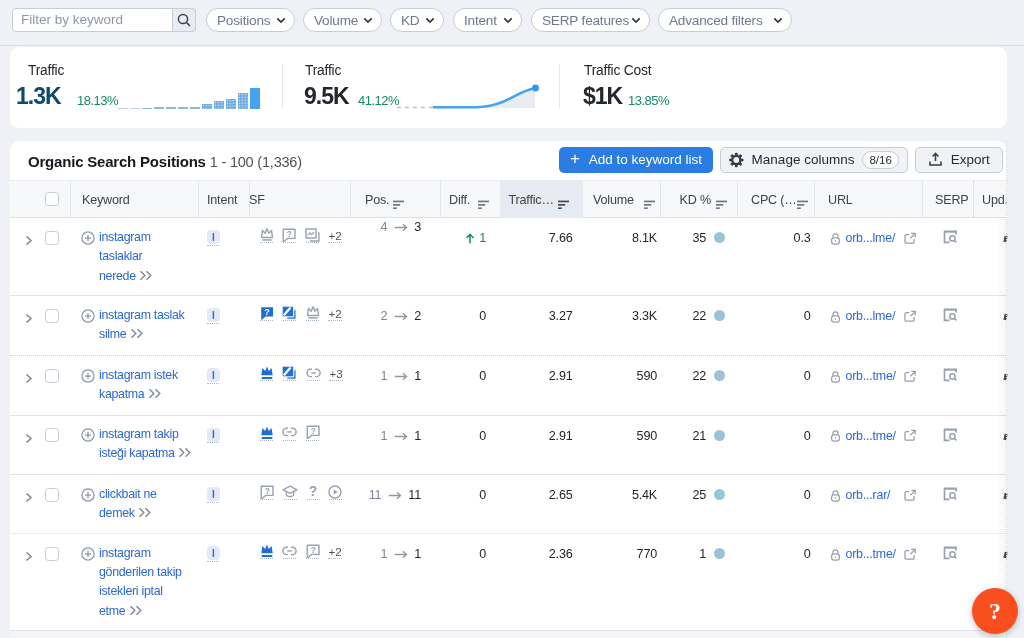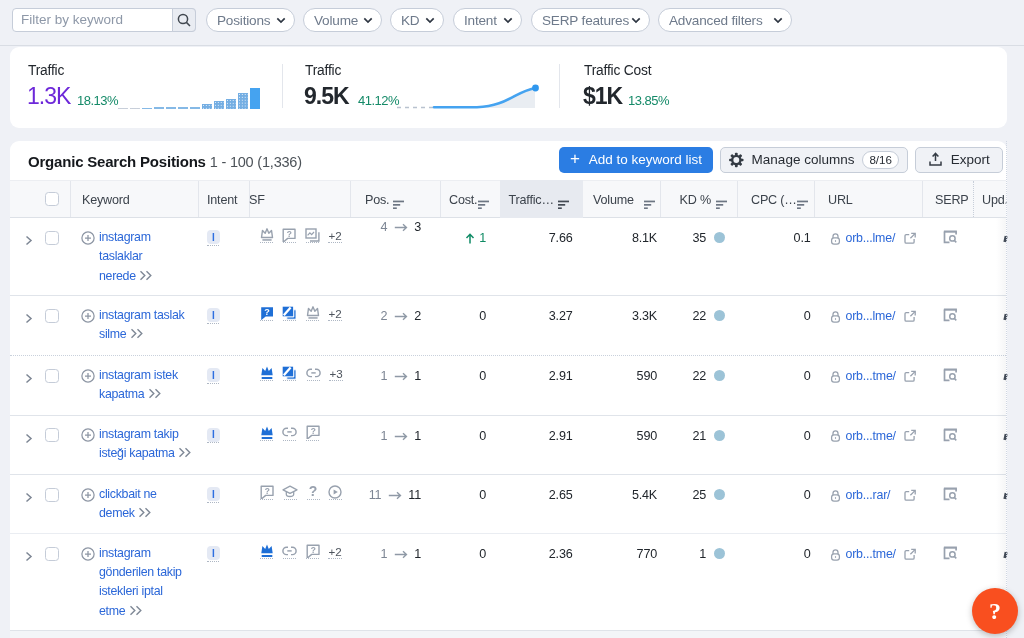--- a/index.html
+++ b/index.html
@@ -62,21 +62,21 @@
 <div class="pill" style="left:658px;width:134px">
     <span>Advanced filters</span>
     <svg width="10" height="7" viewBox="0 0 10 7">
       <path d="M1.3 1.3 L5 5 L8.7 1.3" fill="none" stroke="#2f3743" stroke-width="1.7"></path>
     </svg>
   </div>
 <div class="abs" style="left:10px;top:47px;width:997px;height:80.5px;background:#fff;border-radius:9px"></div>
 <div class="vline" style="left:282px;top:64px;height:44px"></div>
 <div class="vline" style="left:559px;top:64px;height:44px"></div>
 <div class="abs" style="left:28px;top:62.5px;font-size:13.8px;letter-spacing:-0.2px;color:#22272d">Traffic</div>
-<div class="abs" style="left:27px;top:86px;font-size:23px;line-height:20px;font-weight:400;color:#6d28d9;letter-spacing:-1px">1.3K</div>
+<div class="abs" style="left:16px;top:86px;font-size:23px;line-height:20px;font-weight:700;color:#0c4a6e;letter-spacing:-1px">1.3K</div>
 <div class="abs" style="left:77px;top:93px;font-size:13px;letter-spacing:-0.5px;color:#158a68">18.13%</div>
 <div class="abs" style="left:305px;top:62.5px;font-size:13.8px;letter-spacing:-0.2px;color:#22272d">Traffic</div>
 <div class="abs" style="left:304px;top:86px;font-size:23px;line-height:20px;font-weight:700;color:#22272d;letter-spacing:-1px">9.5K</div>
 <div class="abs" style="left:358px;top:93px;font-size:13px;letter-spacing:-0.5px;color:#158a68">41.12%</div>
 <div class="abs" style="left:584px;top:62.5px;font-size:13.8px;letter-spacing:-0.2px;color:#22272d">Traffic Cost</div>
 <div class="abs" style="left:583px;top:86px;font-size:23px;line-height:20px;font-weight:700;color:#22272d;letter-spacing:-1px">$1K</div>
 <div class="abs" style="left:628px;top:93px;font-size:13px;letter-spacing:-0.5px;color:#158a68">13.85%</div>
 <div class="abs" style="left:118.0px;top:107.8px;width:9.5px;height:1.2px;background:#c7ced9;background-image:radial-gradient(rgba(255,255,255,0.9) 0.6px, transparent 0.75px);background-size:2.7px 2.7px"></div>
 <div class="abs" style="left:130.0px;top:107.8px;width:9.5px;height:1.2px;background:#c7ced9;background-image:radial-gradient(rgba(255,255,255,0.9) 0.6px, transparent 0.75px);background-size:2.7px 2.7px"></div>
 <div class="abs" style="left:142.0px;top:107.5px;width:9.5px;height:1.5px;background:#85b9e6"></div>
@@ -137,21 +137,21 @@
 <div class="cb" style="left:45px;top:192px"></div>
 <div class="hl" style="left:82px;top:193px">Keyword</div>
 <div class="hl" style="left:207px;top:193px">Intent</div>
 <div class="hl" style="left:249px;top:193px">SF</div>
 <div class="hl" style="left:365px;top:193px">Pos.</div>
 <div class="abs" style="left:393px;top:195px"><svg width="11" height="9" viewBox="0 0 11 9">
       <rect x="0" y="0.6" width="11" height="1.7" fill="#6d7683"></rect>
       <rect x="0" y="4" width="7.2" height="1.7" fill="#6d7683"></rect>
       <rect x="0" y="7.4" width="3.8" height="1.7" fill="#6d7683"></rect>
     </svg></div>
-<div class="hl" style="left:449px;top:193px">Cost.</div>
+<div class="hl" style="left:449px;top:193px">Diff.</div>
 <div class="abs" style="left:478px;top:195px"><svg width="11" height="9" viewBox="0 0 11 9">
       <rect x="0" y="0.6" width="11" height="1.7" fill="#6d7683"></rect>
       <rect x="0" y="4" width="7.2" height="1.7" fill="#6d7683"></rect>
       <rect x="0" y="7.4" width="3.8" height="1.7" fill="#6d7683"></rect>
     </svg></div>
 <div class="hl" style="left:508.5px;top:193px">Traffic…</div>
 <div class="abs" style="left:558px;top:195px"><svg width="11" height="9" viewBox="0 0 11 9">
       <rect x="0" y="0.6" width="11" height="1.7" fill="#434a53"></rect>
       <rect x="0" y="4" width="7.2" height="1.7" fill="#434a53"></rect>
       <rect x="0" y="7.4" width="3.8" height="1.7" fill="#434a53"></rect>
@@ -234,21 +234,21 @@
 <div class="num" style="left:350px;top:220px;width:71px"><span class="gnum">4</span><span style="display:inline-block;margin:0 6.5px;vertical-align:-1px"><svg width="14" height="9" viewBox="0 0 14 9">
         <path d="M0.8 4.5 H12.2 M9 1.2 L12.5 4.5 L9 7.8" fill="none" stroke="#8f99a6" stroke-width="1.35"></path>
       </svg></span>3</div>
 <div class="num" style="left:420px;top:231.3px;width:66px;color:#0e8a63"><span style="display:inline-block;vertical-align:-1.5px;margin-right:4px"><svg width="10" height="11" viewBox="0 0 10 11">
         <path d="M5 10.5 V1.8 M1.5 4.9 L5 1.3 L8.5 4.9" fill="none" stroke="#0f8b65" stroke-width="1.5"></path>
       </svg></span>1</div>
 <div class="num" style="left:500px;top:231.3px;width:72.5px">7.66</div>
 <div class="num" style="left:585px;top:231.3px;width:72px">8.1K</div>
 <div class="num" style="left:650px;top:231.3px;width:56px">35</div>
 <div class="abs" style="left:714px;top:232.3px;width:11px;height:11px;border-radius:50%;background:#9cc3d7"></div>
-<div class="num" style="left:740px;top:231.3px;width:70.5px">0.1</div>
+<div class="num" style="left:740px;top:231.3px;width:70.5px">0.3</div>
 <div class="abs" style="left:830px;top:231.0px"><svg width="11" height="13" viewBox="0 0 11 13">
       <path d="M3 6 V4.3 a2.5 2.5 0 0 1 5 0 V6" fill="none" stroke="#98a1ae" stroke-width="1.25"></path>
       <rect x="1.6" y="5.9" width="7.8" height="6.2" rx="2.4" fill="none" stroke="#98a1ae" stroke-width="1.25"></rect>
       <path d="M5.5 8.2 V9.8" stroke="#98a1ae" stroke-width="1.1"></path>
     </svg></div>
 <div class="abs" style="left:845.5px;top:231.3px;font-size:12.4px;letter-spacing:-0.2px;color:#2b67d8">orb...lme/</div>
 <div class="abs" style="left:902.5px;top:231.3px"><svg width="14.5" height="13.5" viewBox="0 0 14.5 13.5">
       <path d="M6.2 2.6 H3.2 a1.2 1.2 0 0 0 -1.2 1.2 V10 a1.2 1.2 0 0 0 1.2 1.2 H9.9 a1.2 1.2 0 0 0 1.2 -1.2 V7.1" fill="none" stroke="#98a1ae" stroke-width="1.3"></path>
       <path d="M8.2 1.4 H12.2 V5.4" fill="none" stroke="#98a1ae" stroke-width="1.3"></path>
       <path d="M12 1.6 L7.4 6.2" fill="none" stroke="#98a1ae" stroke-width="1.3"></path>

